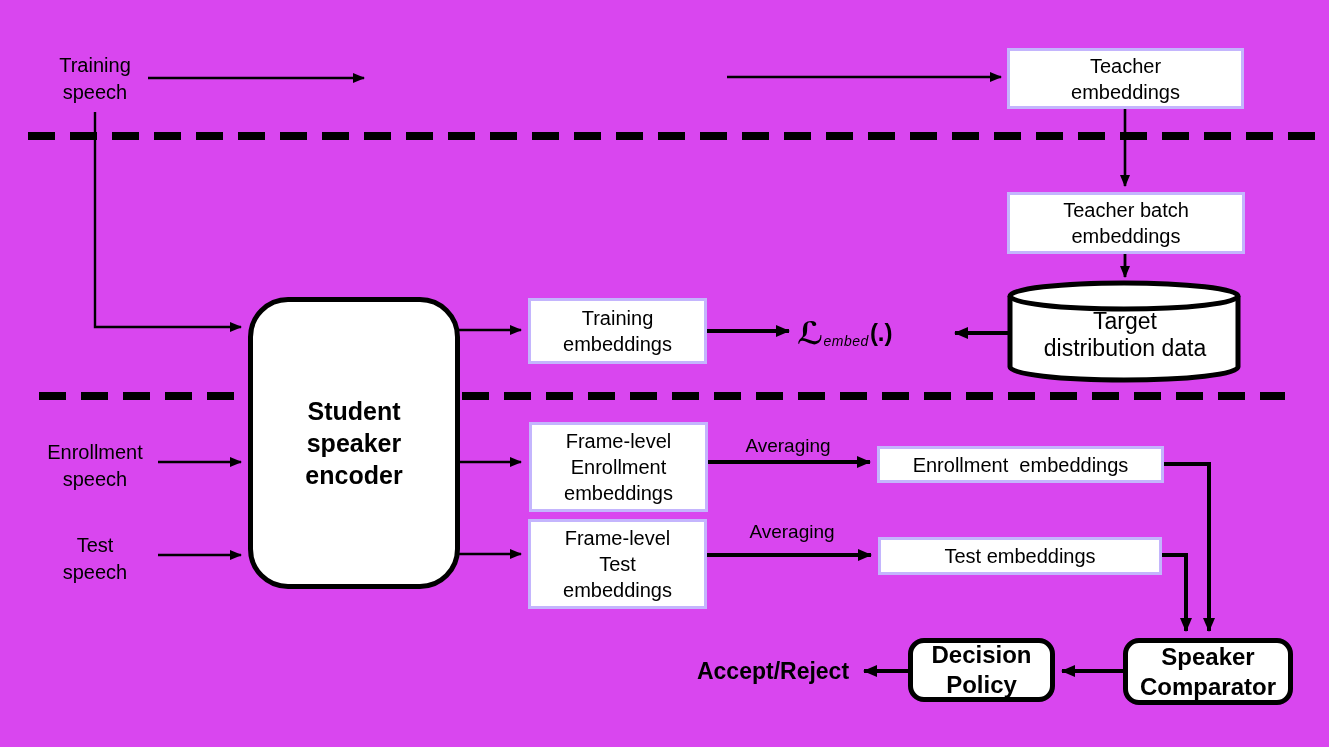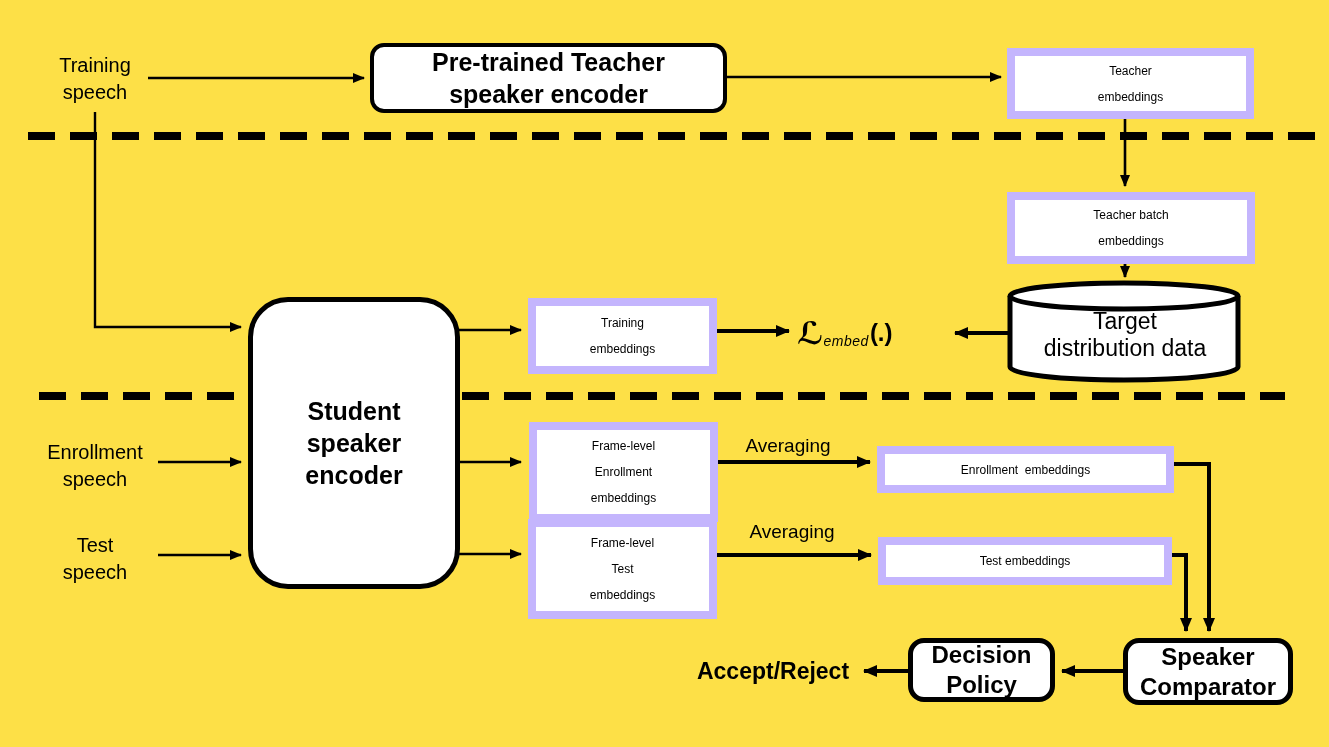--- a/index.html
+++ b/index.html
@@ -1,27 +1,27 @@
 <!DOCTYPE html>
 <html><head>
 <meta charset="utf-8">
 <style>
   html,body { margin:0; padding:0; background:#ffffff; }
   #stage {
-    position:relative; width:1329px; height:747px; background:#fde047;
+    position:relative; width:1329px; height:747px; background:#d946ef;
     font-family:"Liberation Sans", sans-serif; color:#000; overflow:hidden;
   }
   svg.layer { position:absolute; left:0; top:0; z-index:0; }
   .node {
     position:absolute; display:flex; align-items:center; justify-content:center;
     text-align:center; white-space:pre-line; z-index:1; box-sizing:content-box;
     color:#000;
   }
   .oneline { white-space:pre; }
-  .thin  { border:8px solid #c4b5fd; background:#fff; font-size:12px; line-height:26px; }
+  .thin  { border:3px solid #c4b5fd; background:#fff; font-size:20px; line-height:26px; }
   .thick { background:#fff; font-weight:bold; }
   .plain { background:transparent; }
   .teacher-box { border:4px solid #000; border-radius:14px; font-size:25px; line-height:32px; }
   .student-box { border:5px solid #000; border-radius:40px; font-size:25px; line-height:32px; }
   .small-box   { border:5px solid #000; border-radius:16px; font-size:24px; line-height:30px; }
   .lbl   { font-size:20px; line-height:27px; }
   .edge-lbl { font-size:19px; line-height:20px; }
   .cyl-text { font-weight:normal; font-size:23px; line-height:27px; z-index:2; }
   .bold-lbl { font-weight:bold; font-size:23px; line-height:24px; }
   #loss { display:flex; align-items:center; justify-content:flex-start; white-space:pre; }
@@ -87,22 +87,20 @@
   <div class="node plain edge-lbl" style="left:728px; top:436px; width:120px; height:20px;">Averaging</div>
 
   <div class="node plain edge-lbl" style="left:732px; top:522px; width:120px; height:20px;">Averaging</div>
 
   <div class="node plain bold-lbl oneline" style="left:688px; top:659px; width:170px; height:24px;">Accept/Reject</div>
 
   <div class="node plain" id="loss" style="left:797px; top:312px; width:160px; height:42px;">
     <span class="scriptL">ℒ</span><span class="sub">embed</span><span class="args">(.)</span>
   </div>
 
-  <div class="node thick teacher-box" style="left:370px; top:43px; width:349px; height:62px;">Pre-trained Teacher
-speaker encoder</div>
 
   <div class="node thin" style="left:1007px; top:48px; width:231px; height:55px;">Teacher
 embeddings</div>
 
   <div class="node thin" style="left:1007px; top:192px; width:232px; height:56px;text-align:center;">Teacher batch
 embeddings</div>
 
   <div class="node plain cyl-text" style="left:1012px; top:302px; width:226px; height:66px;">Target
 distribution data</div>
 

